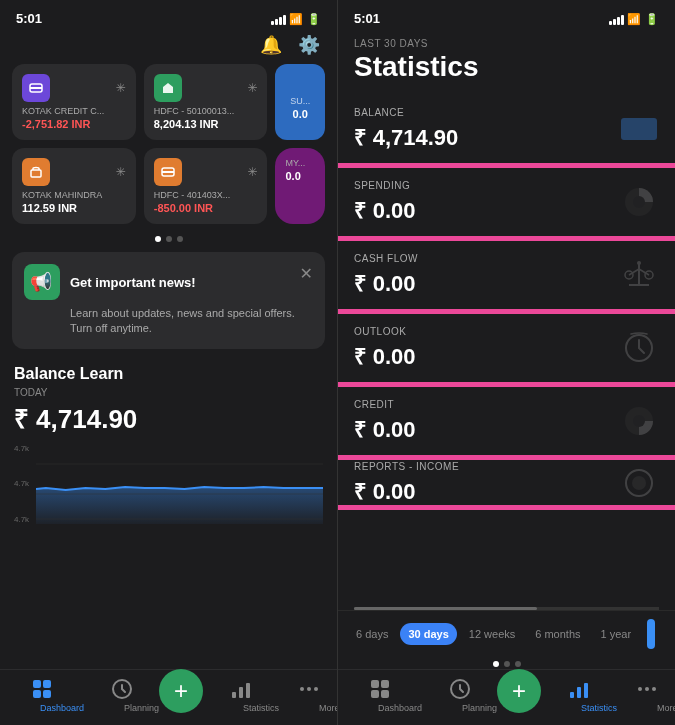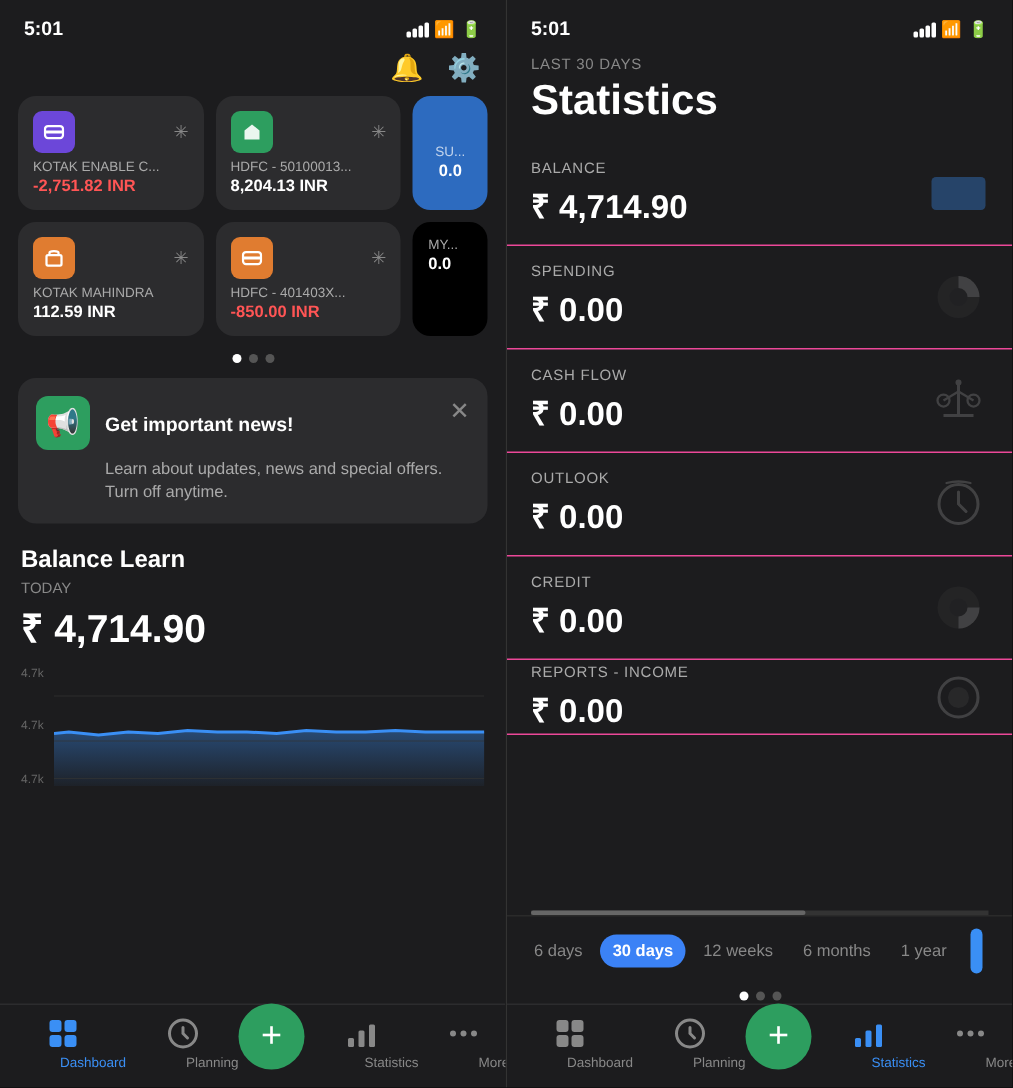--- a/index.html
+++ b/index.html
@@ -309,21 +309,21 @@
       margin-bottom: 6px;
     }
 
     
     .stats-list {
       flex: 1;
       overflow: hidden;
     }
     .stat-item {
       padding: 12px 16px;
-      border-bottom: 1px solid #ec4899;
+      border-bottom: 5px solid #ec4899;
       display: flex;
       align-items: center;
       justify-content: space-between;
       cursor: pointer;
     }
     .stat-left {}
     .stat-label {
       color: #aaa;
       font-size: 10px;
       text-transform: uppercase;
@@ -407,21 +407,21 @@
     <div class="account-card">
       <div class="card-icon-row">
         <div class="card-icon purple">
           <svg width="14" height="14" viewBox="0 0 14 14" fill="white">
               <rect x="1" y="3" width="12" height="8" rx="2" fill="none" stroke="white" stroke-width="1.5"></rect>
               <rect x="1" y="6" width="12" height="2" fill="white"></rect>
             </svg>
         </div>
         <span class="card-refresh">✳</span>
       </div>
-      <div class="card-name">KOTAK ENABLE C...</div>
+      <div class="card-name">KOTAK CREDIT C...</div>
       <div class="card-amount negative">-2,751.82 INR</div>
     </div>
 
     <div class="account-card">
       <div class="card-icon-row">
         <div class="card-icon green">
           <svg width="14" height="14" viewBox="0 0 14 14" fill="white">
               <path d="M7 2L12 6v6H2V6L7 2z" fill="white" opacity="0.9"></path>
             </svg>
         </div>
@@ -462,21 +462,21 @@
               <rect x="1" y="3" width="12" height="8" rx="2" fill="none" stroke="white" stroke-width="1.5"></rect>
               <rect x="1" y="6" width="12" height="2" fill="white"></rect>
             </svg>
         </div>
         <span class="card-refresh">✳</span>
       </div>
       <div class="card-name">HDFC - 401403X...</div>
       <div class="card-amount negative">-850.00 INR</div>
     </div>
 
-    <div class="account-card" style="background:#000000;">
+    <div class="account-card" style="background:#701a75;border-radius:18px;">
       <div class="card-name" style="color:#aaa;">MY...</div>
       <div class="card-amount">0.0</div>
     </div>
   </div>
 
   <div class="dots-row">
     <div class="dot active"></div>
     <div class="dot"></div>
     <div class="dot"></div>
   </div>

